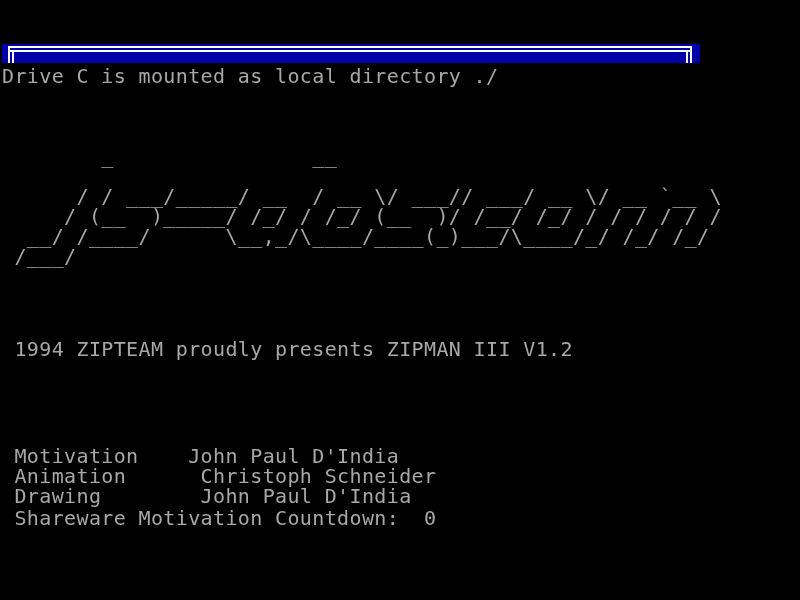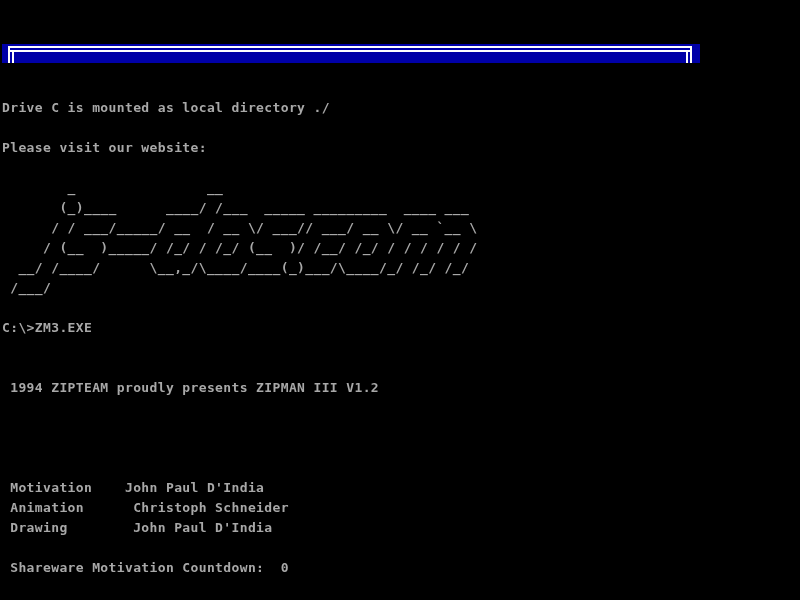--- a/index.html
+++ b/index.html
@@ -13,26 +13,25 @@
     height: 600px;
     background: #000000;
     overflow: hidden;
     font-family: "DejaVu Sans Mono", "Liberation Mono", monospace;
   }
   .console-line {
     position: absolute;
     left: 2px;
     height: 20px;
     white-space: pre;
-    font-size: 13px;
-    font-weight: bold;
+    font-size: 20px;
+    font-weight: normal;
     line-height: 20px;
     letter-spacing: 0.37px;
     color: #A8A8A8;
-    margin-top: 32px;
   }
   
   .bar-blue {
     position: absolute;
     left: 2px;
     top: 44px;
     width: 698px;
     height: 19px;
     background: #0000A8;
   }
@@ -54,33 +53,30 @@
 
   <div class="bar-blue"></div>
   <div class="bar-line h-outer"></div>
   <div class="bar-line h-inner"></div>
   <div class="bar-line v-left-outer"></div>
   <div class="bar-line v-left-inner"></div>
   <div class="bar-line v-right-outer"></div>
   <div class="bar-line v-right-inner"></div>
 
   <div class="console-line" style="top:66px">Drive C is mounted as local directory ./</div>
-  <div class="console-line" style="top:106px">Please visit our website:</div>
 
   <div class="console-line" style="top:146px">        _                __</div>
-  <div class="console-line" style="top:166px">       (_)____      ____/ /___  _____ _________  ____ ___</div>
   <div class="console-line" style="top:186px">      / / ___/_____/ __  / __ \/ ___// ___/ __ \/ __ `__ \</div>
   <div class="console-line" style="top:206px">     / (__  )_____/ /_/ / /_/ (__  )/ /__/ /_/ / / / / / /</div>
   <div class="console-line" style="top:226px">  __/ /____/      \__,_/\____/____(_)___/\____/_/ /_/ /_/</div>
   <div class="console-line" style="top:246px"> /___/</div>
 
-  <div class="console-line" style="top:286px">C:\&gt;ZM3.EXE</div>
 
-  <div class="console-line" style="top:346px"> 1994 ZIPTEAM proudly presents ZIPMAN III V1.2</div>
+  <div class="console-line" style="top:339px"> 1994 ZIPTEAM proudly presents ZIPMAN III V1.2</div>
 
 
   <div class="console-line" style="top:446px"> Motivation    John Paul D'India</div>
   <div class="console-line" style="top:466px"> Animation      Christoph Schneider</div>
   <div class="console-line" style="top:486px"> Drawing        John Paul D'India</div>
 
-  <div class="console-line" style="top:526px"> Shareware Motivation Countdown:  0</div>
+  <div class="console-line" style="top:508px"> Shareware Motivation Countdown:  0</div>
 
 </div>
 
 </body></html>

